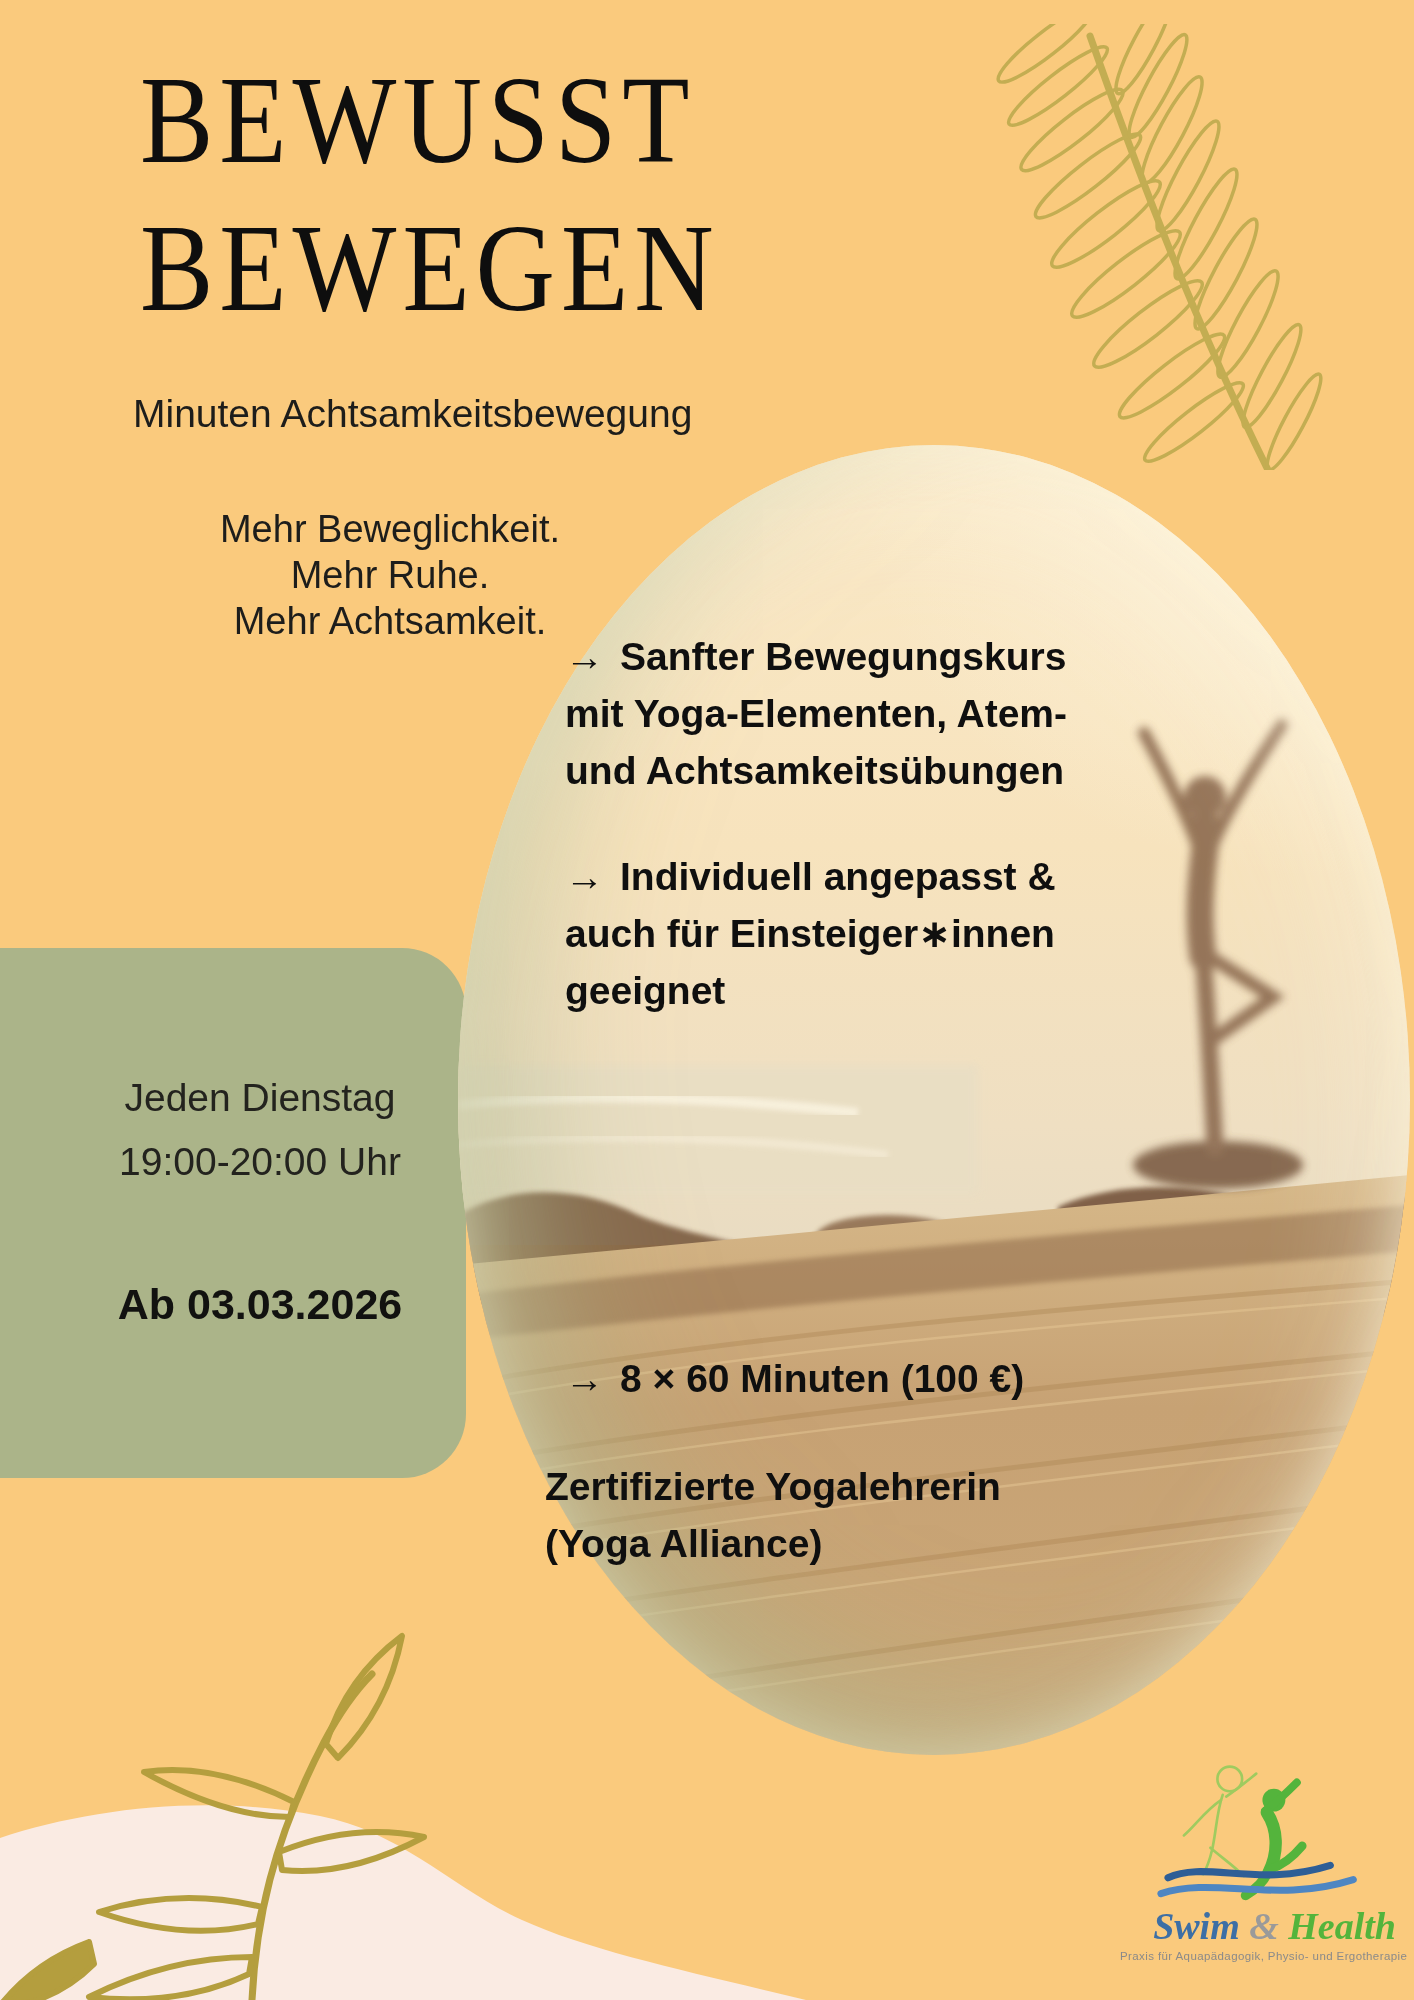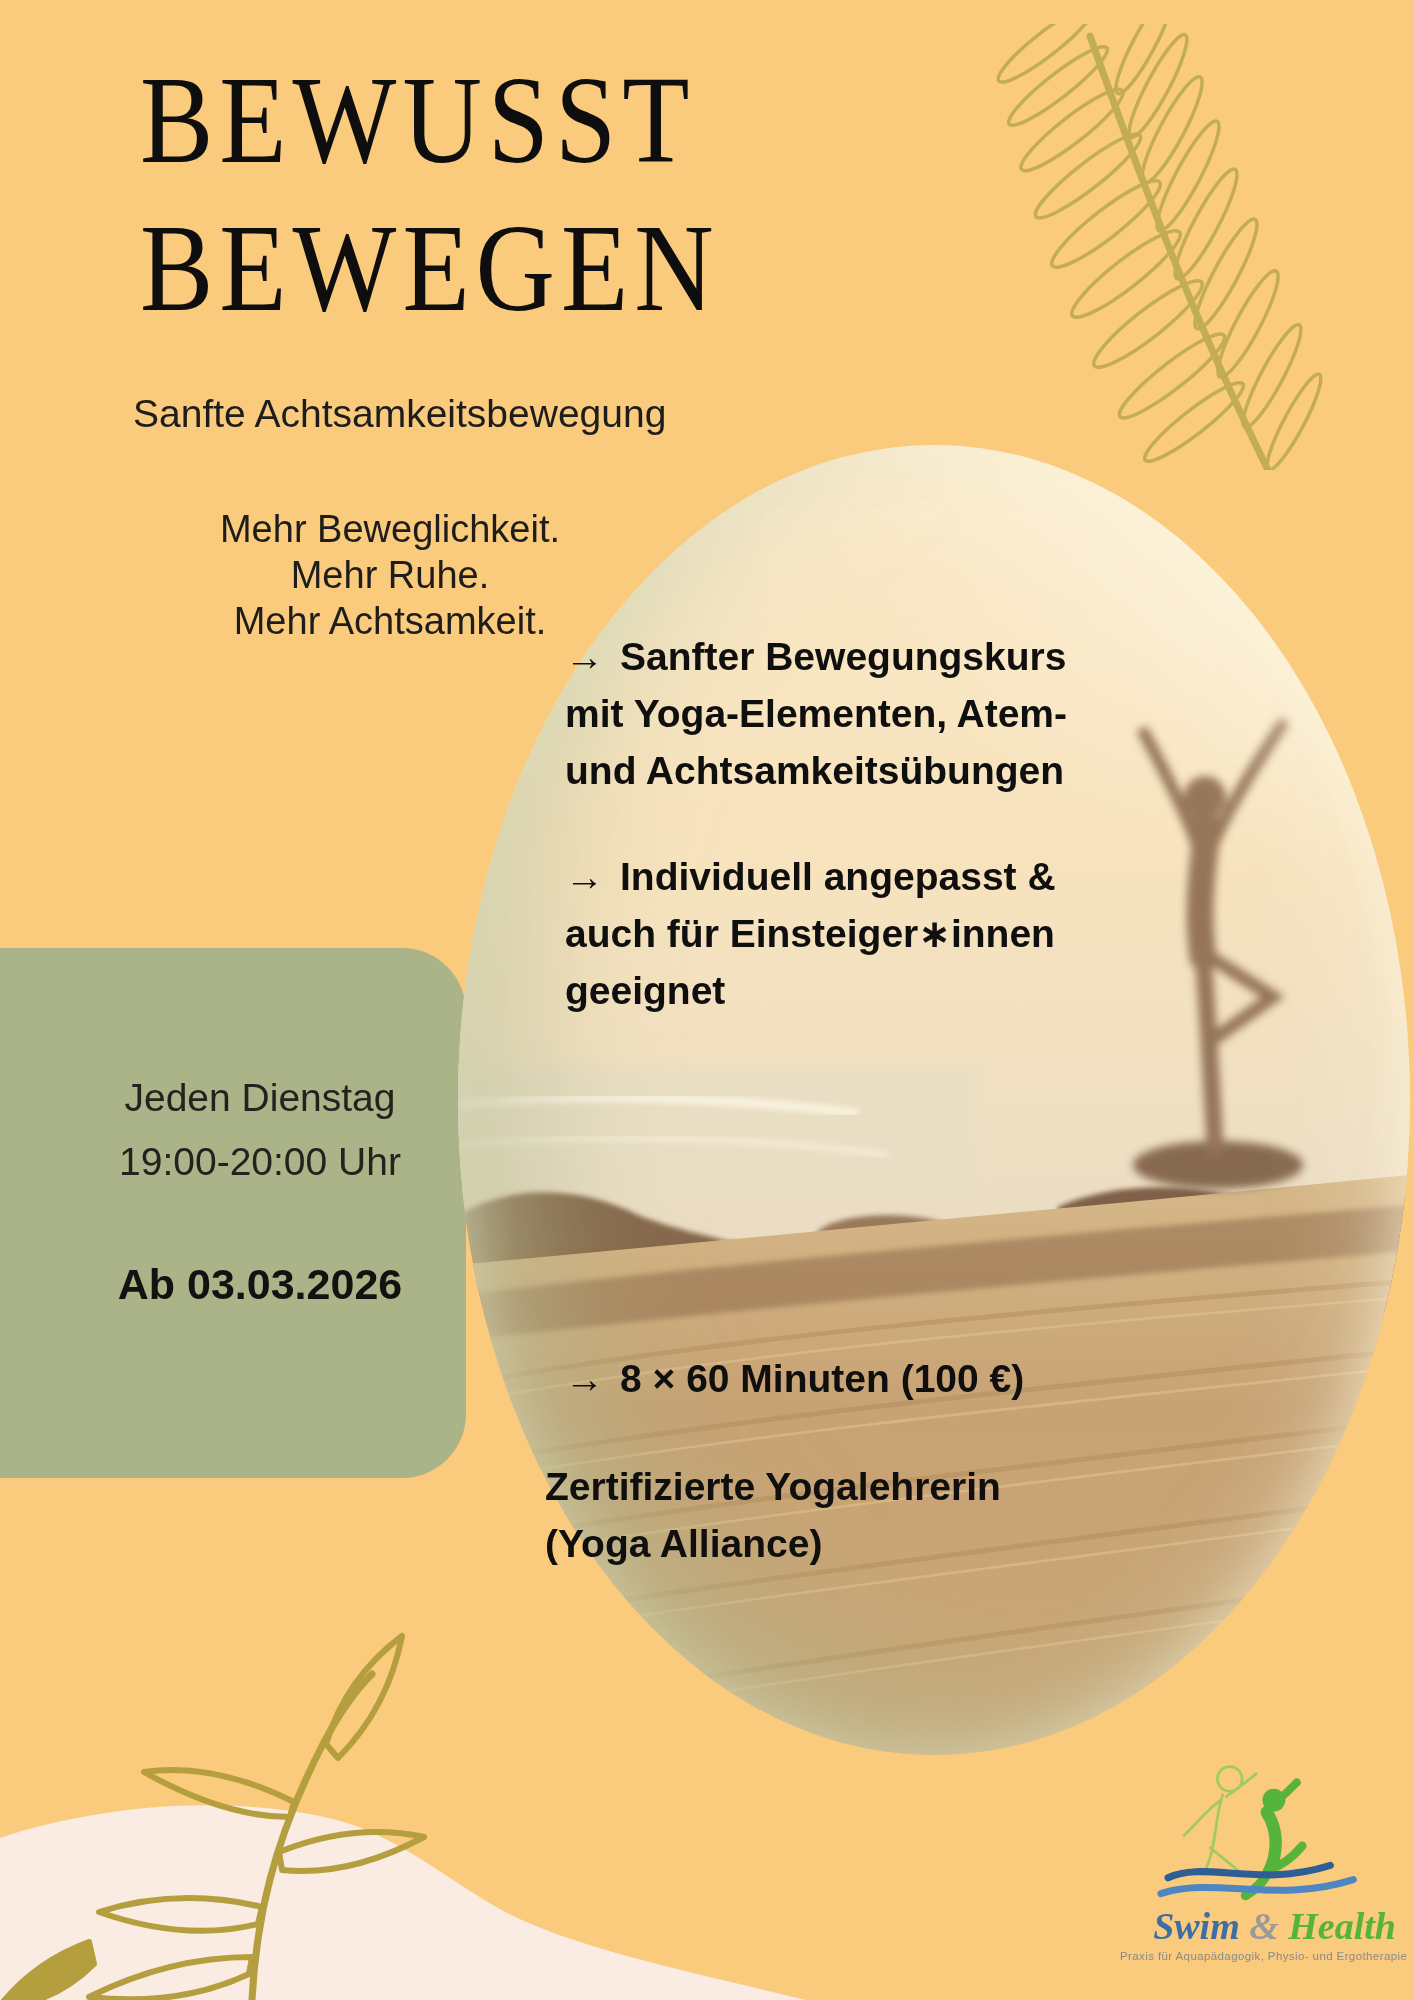--- a/index.html
+++ b/index.html
@@ -14,21 +14,21 @@
 
   
   .subtitle{left:133px;top:392px;font-size:39px;color:#1d1d1b;}
   .mantra{left:170px;top:506px;width:440px;text-align:center;font-size:38px;line-height:46px;color:#1d1d1b;}
 
   
   .green-box{left:0;top:948px;width:466px;height:530px;background:#ABB489;
              border-radius:0 64px 64px 0;z-index:2;}
   .schedule{left:60px;top:1066px;width:400px;text-align:center;z-index:6;color:#23231e;}
   .schedule .s-line{font-size:39px;line-height:64px;}
-  .schedule .s-date{margin-top:66px;font-size:43px;font-weight:bold;color:#121210;}
+  .schedule .s-date{margin-top:86px;font-size:43px;font-weight:bold;color:#121210;}
 
   
   .egg{left:458px;top:445px;width:952px;height:1310px;border-radius:50%;overflow:hidden;z-index:3;}
   .egg svg{position:absolute;left:0;top:0;width:100%;height:100%;}
   .egg-rim{left:458px;top:445px;width:952px;height:1310px;border-radius:50%;z-index:4;pointer-events:none;
            box-shadow:inset 90px -60px 140px -30px rgba(171,180,137,0.55),
                       inset -10px 30px 120px 0 rgba(255,248,226,0.55),
                       inset 0 0 46px rgba(255,245,218,0.5);}
 
   
@@ -85,21 +85,21 @@
         <ellipse cx="356" cy="398" rx="54" ry="10" transform="rotate(-62 356 398)"></ellipse>
       </g>
     </g>
   </svg>
 
   <div class="abs title">
     <div>BEWUSST</div>
     <div>BEWEGEN</div>
   </div>
 
-  <div class="abs subtitle">Sanfte Achtsamkeitsbewegung</div>
+  <div class="abs subtitle">Minuten Achtsamkeitsbewegung</div>
   <div class="abs mantra">
     <div>Mehr Beweglichkeit.</div>
     <div>Mehr Ruhe.</div>
     <div>Mehr Achtsamkeit.</div>
   </div>
 
   <div class="abs green-box"></div>
   <div class="abs schedule">
     <div class="s-line">Jeden Dienstag</div>
     <div class="s-line">19:00-20:00 Uhr</div>

